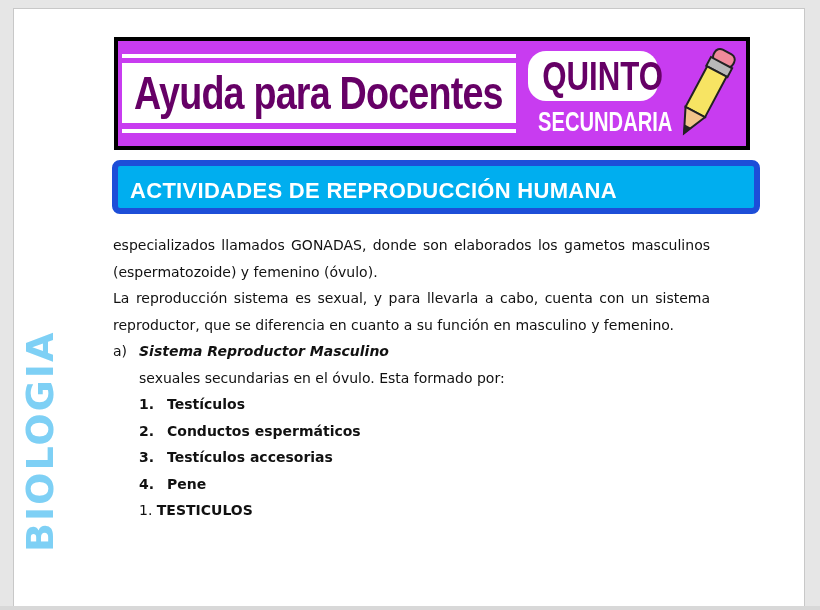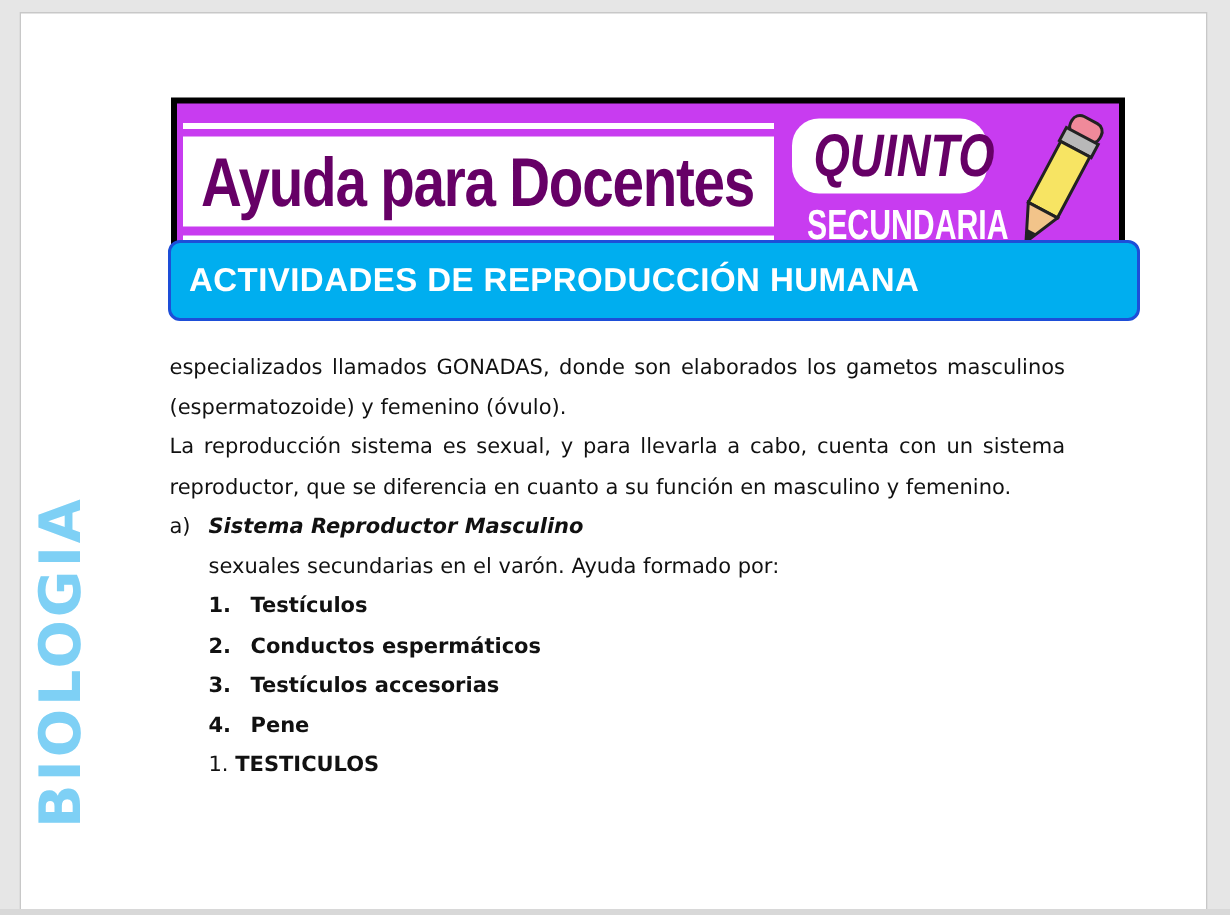--- a/index.html
+++ b/index.html
@@ -1,32 +1,32 @@
 <!DOCTYPE html>
 <html><head>
 <meta charset="utf-8">
 <style>
   html, body { margin:0; padding:0; }
   body { width:820px; height:610px; background:#e6e6e6; position:relative; overflow:hidden; font-family:"DejaVu Sans", sans-serif; }
   .page { position:absolute; left:13px; top:8px; width:792px; height:620px; background:#ffffff; border:1px solid #c8c8c8; box-sizing:border-box; }
   .right-strip { position:absolute; left:806px; top:0; width:14px; height:610px; background:#e6e6e6; }
   .bottom-line { position:absolute; left:0; top:606px; width:820px; height:4px; background:#d8d8d8; }
 
-  .banner { position:absolute; left:114px; top:37px; width:636px; height:113px; background:#000; box-sizing:border-box; padding:4px;margin-top:28px; }
+  .banner { position:absolute; left:114px; top:37px; width:636px; height:113px; background:#000; box-sizing:border-box; padding:4px; }
   .banner-inner { position:relative; width:100%; height:100%; background:#c83cf0; }
   .banner-strip { position:absolute; left:4px; top:13px; width:394px; height:79px; background:#fff; }
   .banner-bar-top { position:absolute; left:4px; top:17px; width:394px; height:5px; background:#c83cf0; }
   .banner-bar-bot { position:absolute; left:4px; top:82px; width:394px; height:6px; background:#c83cf0; }
   .banner-title { position:absolute; left:16px; top:22px; font-family:"Liberation Sans", sans-serif; font-weight:bold; font-size:46px; line-height:60px; color:#660066; letter-spacing:-1px; transform:scaleX(0.82); transform-origin:left center; white-space:nowrap; }
-  .quinto-box { position:absolute; left:410px; top:10px; width:130px; height:50px; background:#fff; border-radius:18px;font-style:italic; }
+  .quinto-box { position:absolute; left:410px; top:10px; width:130px; height:50px; background:#fff; border-radius:18px; }
   .quinto-text { position:absolute; left:0; top:0; width:100%; text-align:center; font-family:"Liberation Sans", sans-serif; font-weight:bold; font-size:40px; line-height:50px; color:#660066; transform:scaleX(0.78); }
   .secundaria-text { position:absolute; left:420px; top:64px; font-family:"Liberation Sans", sans-serif; font-weight:bold; font-size:28px; line-height:34px; color:#fff; transform:scaleX(0.72); transform-origin:left center; white-space:nowrap; }
   .pencil { position:absolute; left:548px; top:2px; width:80px; height:102px; }
 
-  .title-bar { position:absolute; left:112px; top:160px; width:648px; height:54px; background:#00aeef; border:2px solid #1d4ed8; border-radius:8px; box-sizing:border-box; }
+  .title-bar { position:absolute; left:112px; top:160px; width:648px; height:54px; background:#00aeef; border:6px solid #1d4ed8; border-radius:8px; box-sizing:border-box; }
   .title-text { position:absolute; left:12px; top:0; line-height:50px; font-family:"Liberation Sans", sans-serif; font-weight:bold; font-size:22px; color:#fff; white-space:nowrap; letter-spacing:0.3px; }
 
   .side-label { position:absolute; left:18px; top:552px; transform-origin:left top; transform:rotate(-90deg); font-family:"DejaVu Sans", sans-serif; font-weight:bold; font-size:38px; color:#7ed0f5; letter-spacing:2px; white-space:nowrap; line-height:44px; }
 
   .body-text { position:absolute; left:113px; top:232px; width:597px; font-family:"DejaVu Sans", sans-serif; font-size:14px; color:#111; }
   .p { line-height:26.5px; text-align:justify; text-align-last:justify; margin:0; }
   .p.last { text-align-last:left; }
   .item-a { position:relative; line-height:26.5px; }
   .item-a .marker { position:absolute; left:0; }
   .item-a .heading { padding-left:26px; font-weight:bold;font-style:italic; }
@@ -75,21 +75,21 @@
   <p class="p">especializados llamados GONADAS, donde son elaborados los gametos masculinos</p>
   <p class="p last">(espermatozoide) y femenino (óvulo).</p>
   <p class="p">La reproducción sistema es sexual, y para llevarla a cabo, cuenta con un sistema</p>
   <p class="p last">reproductor, que se diferencia en cuanto a su función en masculino y femenino.</p>
 
   <div class="item-a">
     <span class="marker">a)</span>
     <span class="heading">Sistema Reproductor Masculino</span>
   </div>
   <div class="indent">
-    <p class="p last">sexuales secundarias en el varón. Ayuda formado por:</p>
+    <p class="p last">sexuales secundarias en el óvulo. Esta formado por:</p>
   </div>
 
   <ul class="list">
     <li><span class="num">1.</span><span>Testículos</span></li>
     <li><span class="num">2.</span><span>Conductos espermáticos</span></li>
     <li><span class="num">3.</span><span>Testículos accesorias</span></li>
     <li><span class="num">4.</span><span>Pene</span></li>
   </ul>
 
   <div class="subhead">

